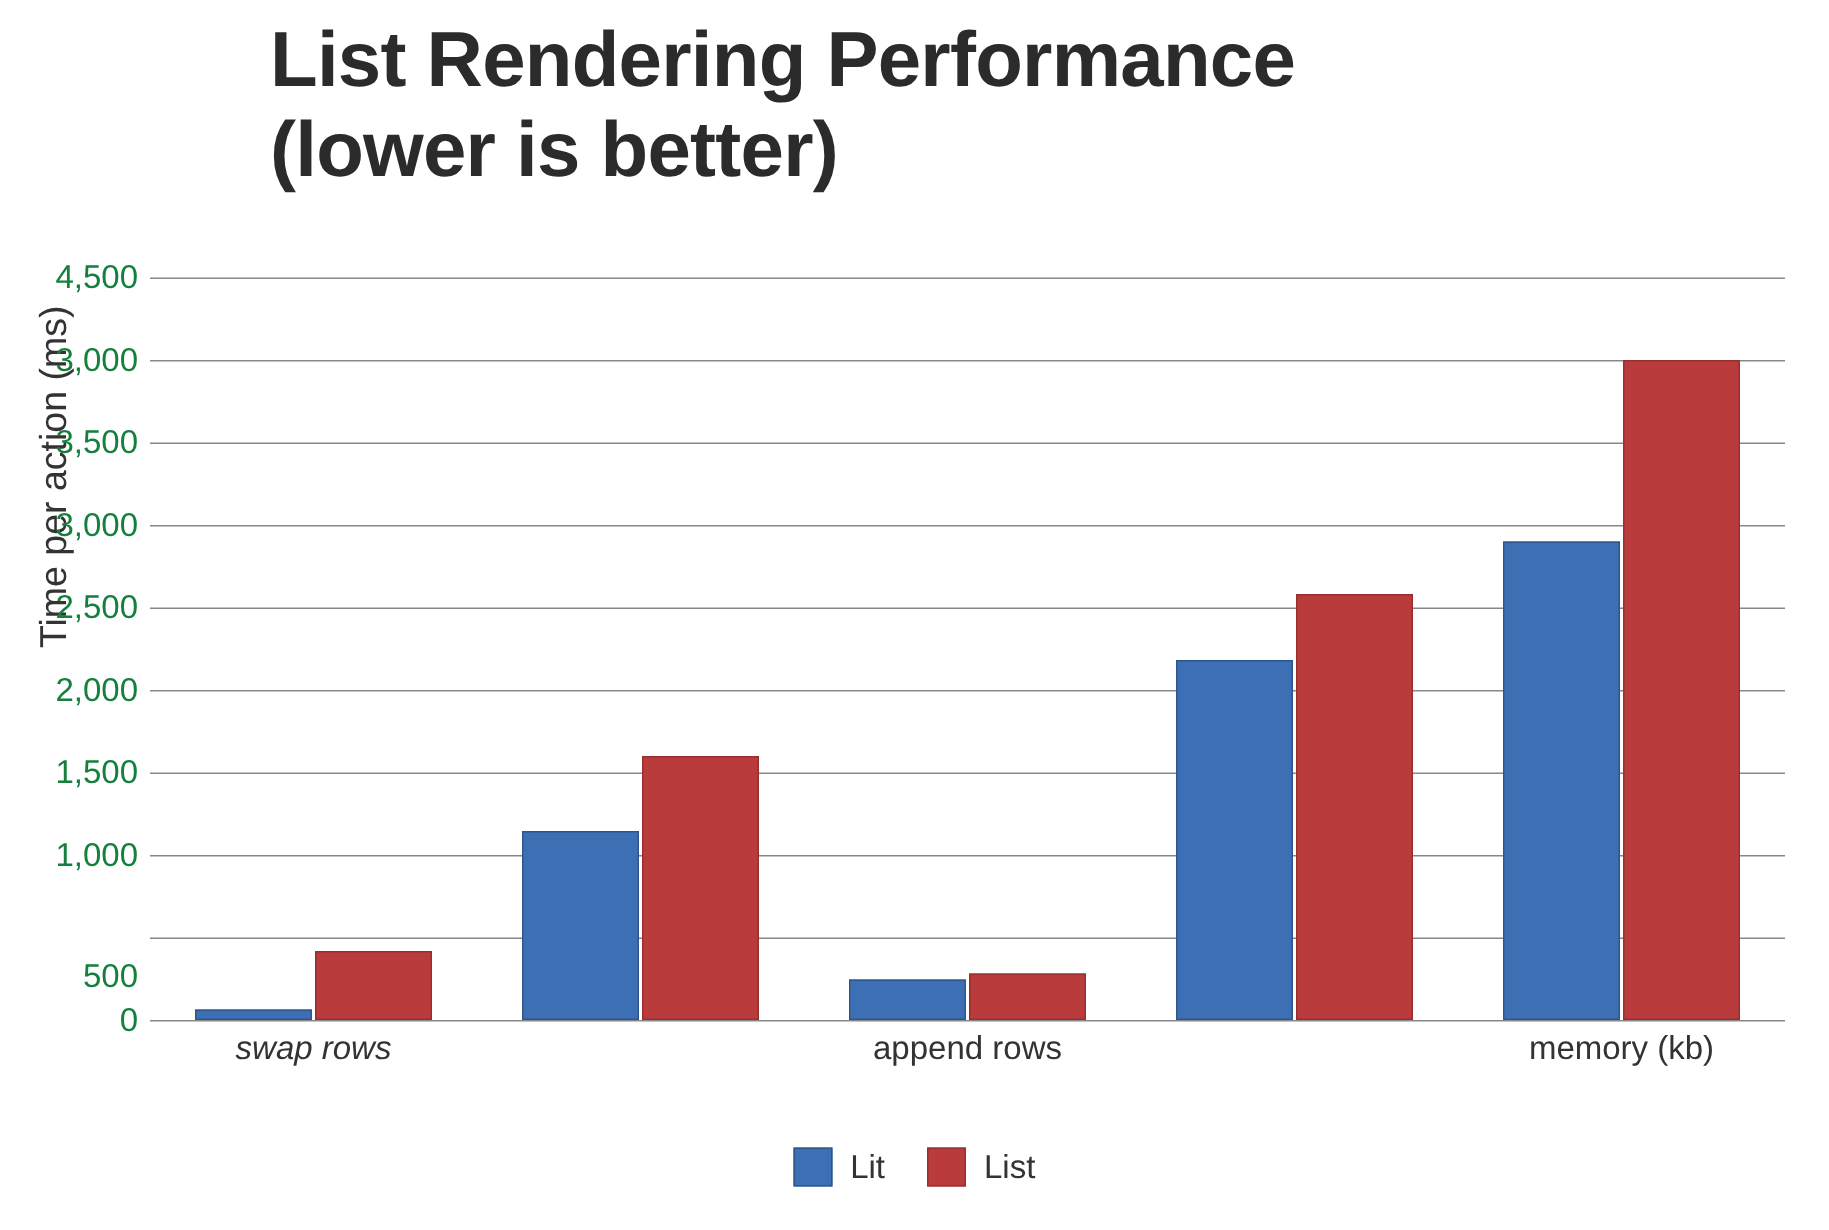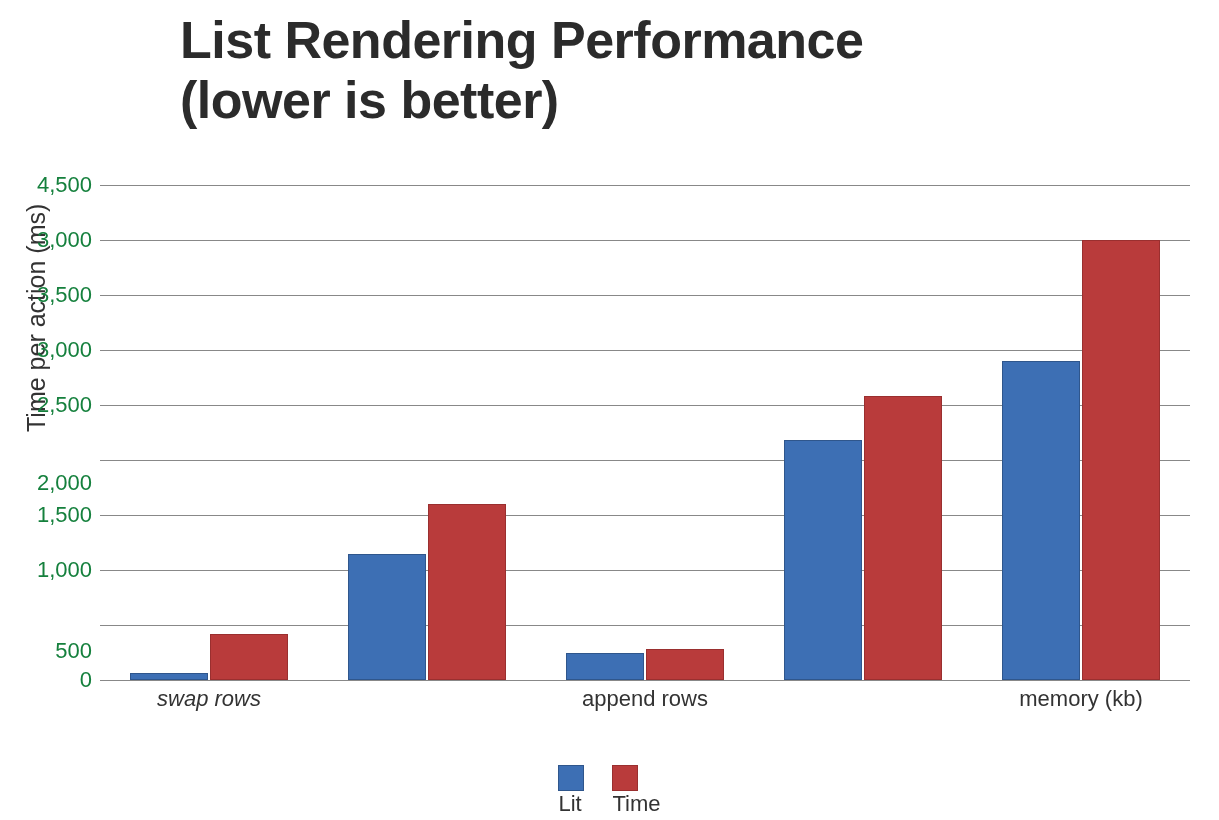--- a/index.html
+++ b/index.html
@@ -91,23 +91,22 @@
     top: 765px;
     display: flex;
     justify-content: center;
     gap: 28px;
     align-items: center;
     font-size: 22px;
     color: #333;
   }
   .legend-item {
     display: flex;
-    align-items: flex-start;
-    gap: 0;
-    flex-direction: column;
+    align-items: flex-end;
+    gap: 12px;
   }
   .swatch {
     width: 24px;
     height: 24px;
     display: inline-block;
   }
   .swatch-lit   { background:#3d6fb4; border:1px solid #2f568c; }
   .swatch-react { background:#b93b3b; border:1px solid #9a2f2f; }
 </style>
 </head>
@@ -125,21 +124,21 @@
   <div class="plot-area" id="plot-area">
       <div class="gridline" style="top: 495px;"></div>
       <div class="y-tick-label" style="top: 495px;">0</div>
       <div class="gridline" style="top: 440px;"></div>
       <div class="y-tick-label" style="top: 440px; margin-top: 26px;">500</div>
       <div class="gridline" style="top: 385px;"></div>
       <div class="y-tick-label" style="top: 385px;">1,000</div>
       <div class="gridline" style="top: 330px;"></div>
       <div class="y-tick-label" style="top: 330px;">1,500</div>
       <div class="gridline" style="top: 275px;"></div>
-      <div class="y-tick-label" style="top: 275px; margin-top: 23px;">2,000</div>
+      <div class="y-tick-label" style="top: 275px;">2,000</div>
       <div class="gridline" style="top: 220px;"></div>
       <div class="y-tick-label" style="top: 220px;">2,500</div>
       <div class="gridline" style="top: 165px;"></div>
       <div class="y-tick-label" style="top: 165px;">3,000</div>
       <div class="gridline" style="top: 110px;"></div>
       <div class="y-tick-label" style="top: 110px;">3,500</div>
       <div class="gridline" style="top: 55px;"></div>
       <div class="y-tick-label" style="top: 55px;">3,000</div>
       <div class="gridline" style="top: 0px;"></div>
       <div class="y-tick-label" style="top: 0px;">4,500</div>
@@ -168,17 +167,17 @@
       </div>
     </div>
 
   <div class="legend">
     <div class="legend-item">
       <span class="swatch swatch-lit"></span>
       <span>Lit</span>
     </div>
     <div class="legend-item">
       <span class="swatch swatch-react"></span>
-      <span>Time</span>
+      <span>List</span>
     </div>
   </div>
 
 </div>
 
 </body></html>

